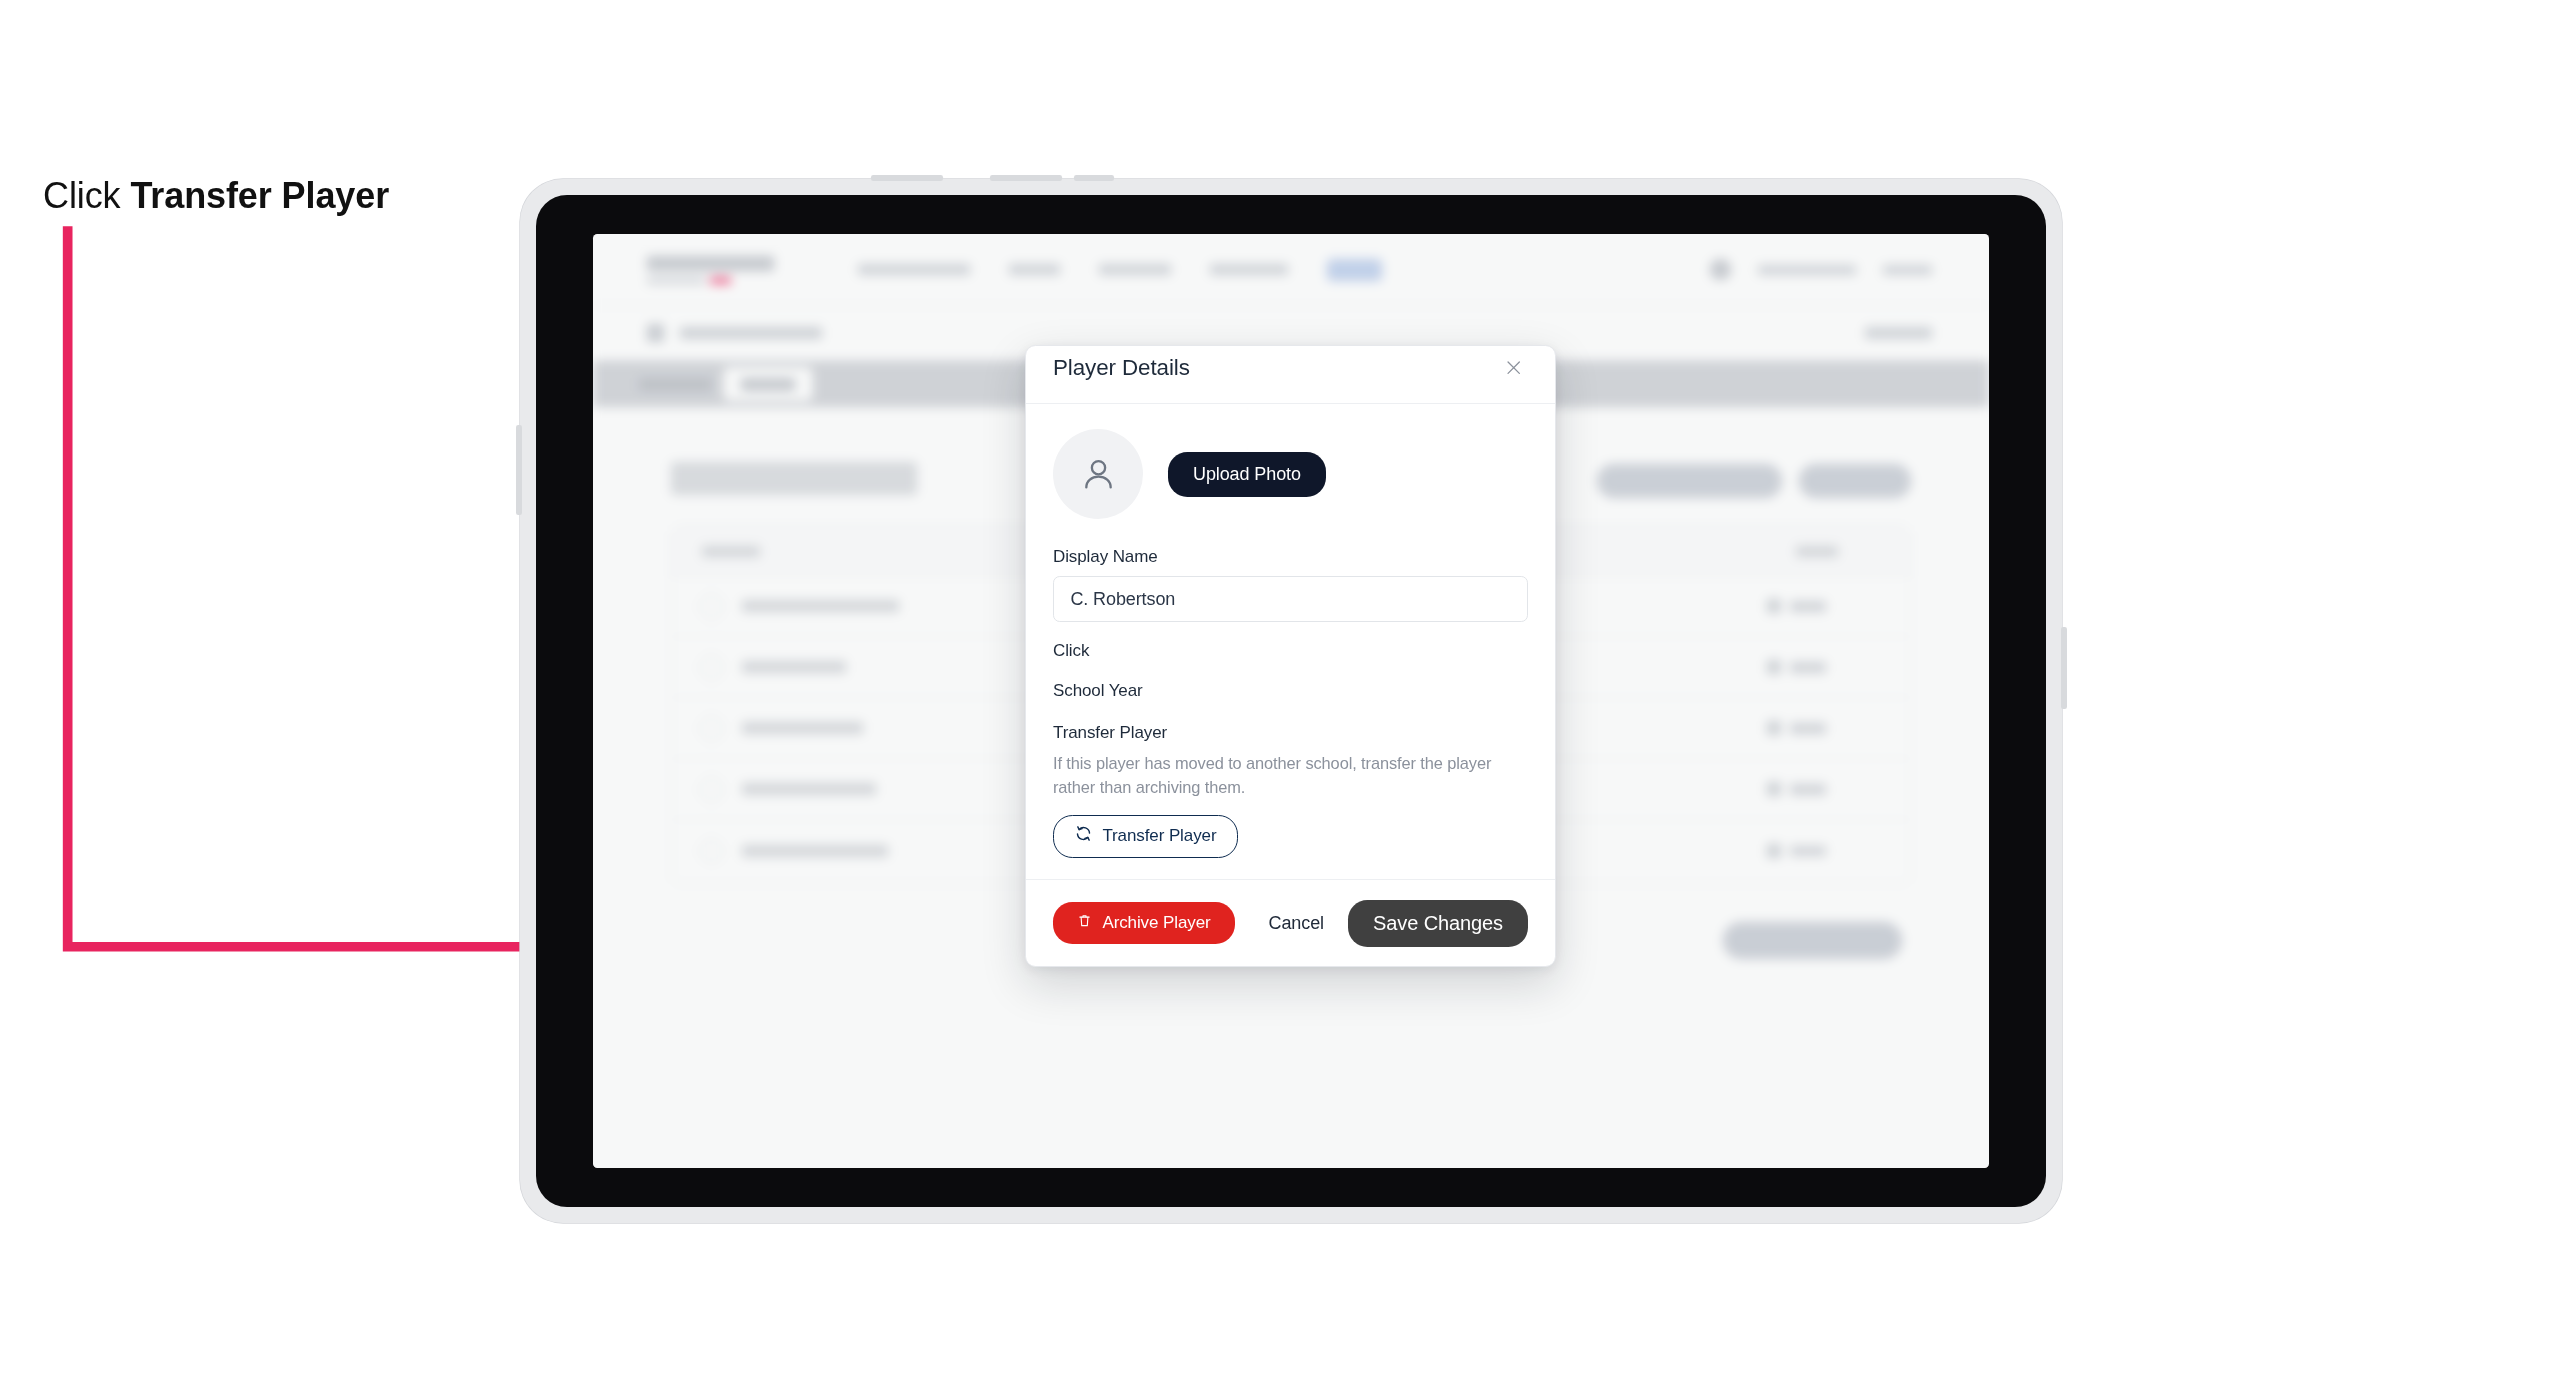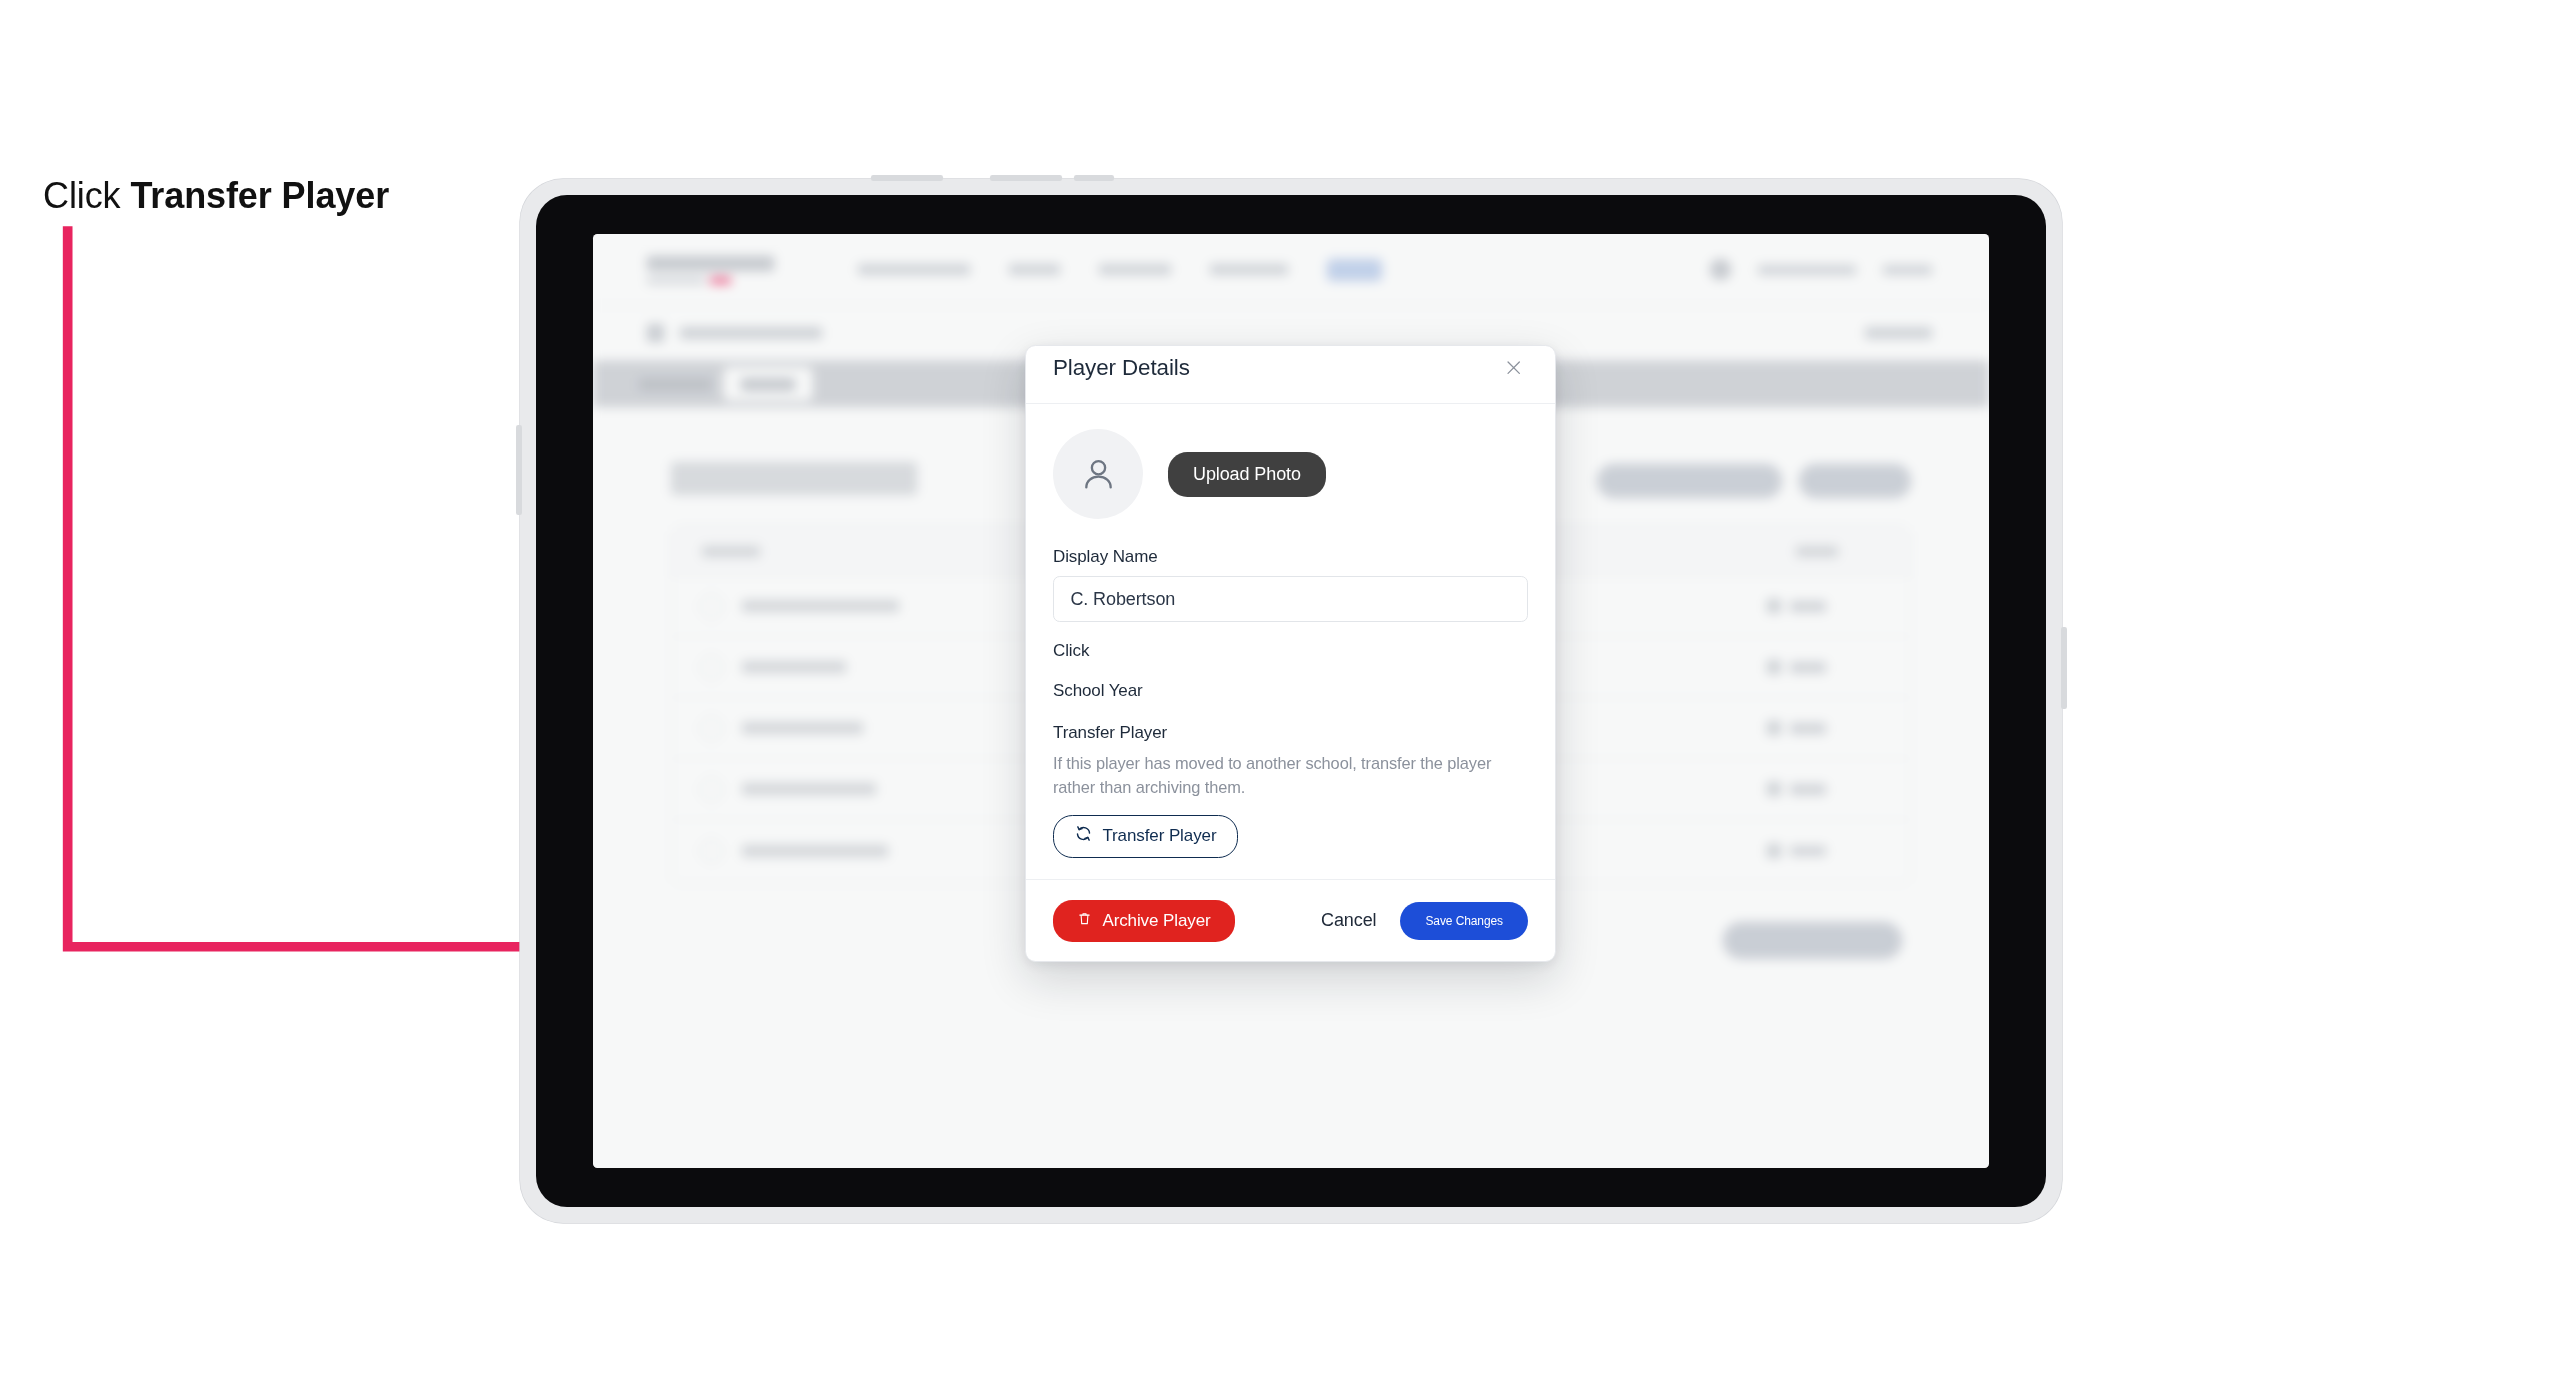--- a/index.html
+++ b/index.html
@@ -224,21 +224,21 @@
   }
 
   .modal-body { padding: 25px 27px 21px 27px; }
 
   .photo-row { display: flex; align-items: center; gap: 25px; margin-bottom: 28px; }
   .avatar-circle {
     width: 90px; height: 90px; border-radius: 50%;
     background: #f1f2f4; display: flex; align-items: center; justify-content: center;
   }
   .upload-btn {
-    background: #404040; color: #ffffff; border: none;
+    background: #0f172a; color: #ffffff; border: none;
     font-size: 18px; font-family: "Liberation Sans", sans-serif;
     padding: 12px 25px; border-radius: 19.4px; cursor: pointer; letter-spacing: -0.1px;
   }
 
   .field { margin-bottom: 19.4px; }
   .field-label {
     font-size: 17px; color: #1e2a3a; display: block; margin-bottom: 9px; letter-spacing: -0.1px;
   }
   .field-input {
     width: 100%; height: 46px;
@@ -279,22 +279,22 @@
     font-size: 17px; font-family: "Liberation Sans", sans-serif;
     padding: 11.2px 24px; border-radius: 19.4px; cursor: pointer; letter-spacing: -0.1px;
   }
   .footer-right { margin-left: auto; display: flex; align-items: center; gap: 24px; }
   .cancel-btn {
     background: none; border: none; color: #212b3a;
     font-size: 18px; font-family: "Liberation Sans", sans-serif; cursor: pointer;
     letter-spacing: -0.1px;
   }
   .save-btn {
-    background: #1d4ed8; color: #ffffff; border: none;
-    font-size: 12px; font-family: "Liberation Sans", sans-serif; font-weight: normal;
+    background: #404040; color: #ffffff; border: none;
+    font-size: 20px; font-family: "Liberation Sans", sans-serif; font-weight: normal;
     padding: 12px 25px; border-radius: 19.4px; cursor: pointer; letter-spacing: -0.1px;
   }
 </style>
 </head>
 <body>
 
 <div id="stage">
 
   <div class="annot annot-top">
     <span>Click </span><b>Transfer Player</b>

